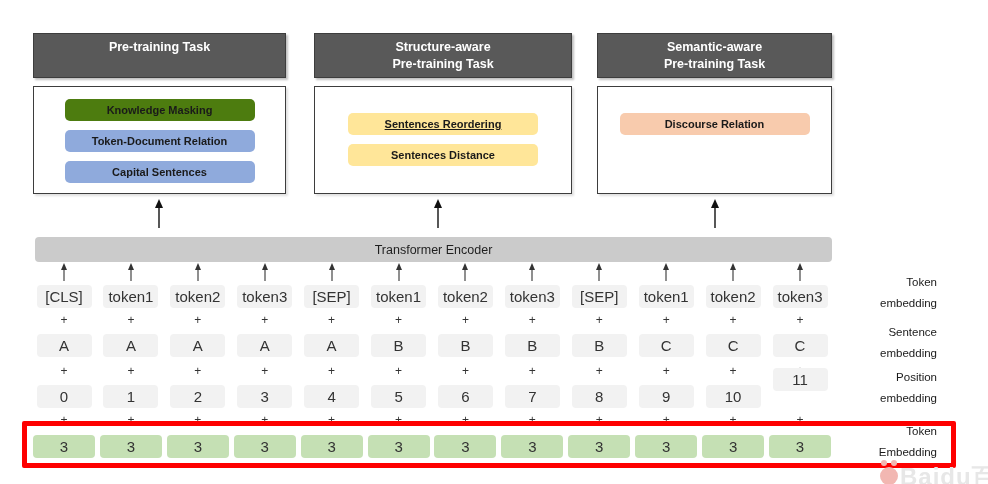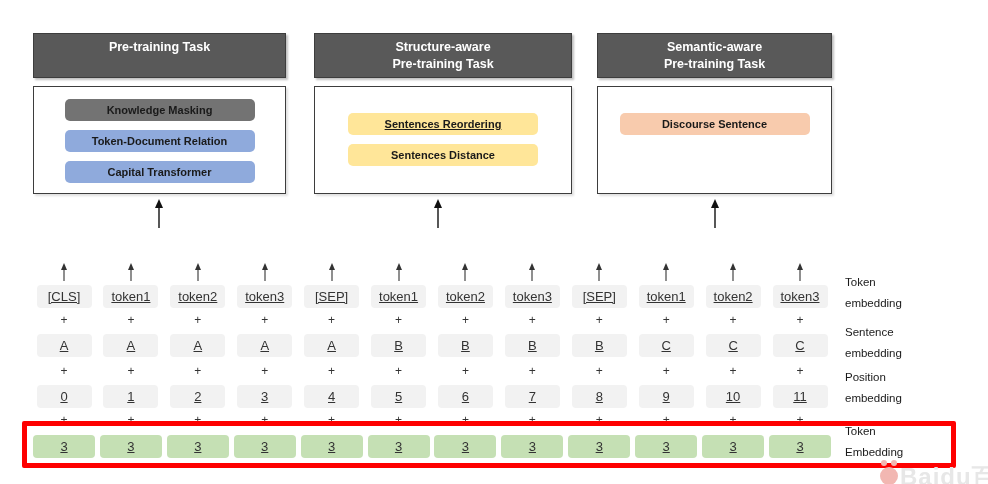--- a/index.html
+++ b/index.html
@@ -43,31 +43,31 @@
     position: absolute; left: 35px; top: 237px; width: 797px; height: 25px;
     background: #cbcbcb; border-radius: 4px;
     display: flex; align-items: center; justify-content: center;
     font-size: 12.5px; color: #1f1f1f;
   }
 
   
   .emb-cell {
     position: absolute; height: 23px; border-radius: 4px;
     display: flex; align-items: center; justify-content: center;
-    font-size: 13px; color: #333333; text-decoration: underline;
+    font-size: 15px; color: #333333;
   }
   .plus-sign {
     position: absolute; height: 14px; width: 14px;
     display: flex; align-items: center; justify-content: center;
     font-size: 12px; color: #333333;
   }
 
   
   .row-label {
-    position: absolute; left: 845px; width: 92px; text-align: left;
+    position: absolute; left: 845px; width: 92px; text-align: right;
     font-size: 11.5px; color: #1a1a1a; line-height: 21px;
   }
 
   
   .task-highlight {
     position: absolute; left: 22px; top: 421px; width: 934px; height: 47px;
     border: 5px solid #fe0000; box-sizing: border-box; border-radius: 2px;
   }
 
   
@@ -89,60 +89,63 @@
 </head>
 <body>
 
 <div class="canvas">
 
   <div class="panel" style="left:33px; width:253px;">
     <div class="panel-header">
       <div>Pre-training Task</div>
     </div>
     <div class="panel-body pad-sm">
-        <div class="task-pill" style="background: #737373;">Knowledge Masking</div>
+        <div class="task-pill" style="background: #4d7c0f;">Knowledge Masking</div>
         <div class="task-pill" style="background: rgb(143, 170, 220);">Token-Document Relation</div>
-        <div class="task-pill" style="background: rgb(143, 170, 220);">Capital Transformer</div>
+        <div class="task-pill" style="background: rgb(143, 170, 220);">Capital Sentences</div>
       </div>
   </div>
 
   <div class="panel" style="left:314px; width:258px;">
     <div class="panel-header">
       <div>Structure-aware</div>
       <div>Pre-training Task</div>
     </div>
     <div class="panel-body pad-lg">
         <div class="task-pill" style="background: rgb(255, 230, 153); text-decoration: underline;">Sentences Reordering</div>
         <div class="task-pill" style="background: rgb(255, 230, 153); text-align: center;">Sentences Distance</div>
       </div>
   </div>
 
   <div class="panel" style="left:597px; width:235px;">
     <div class="panel-header">
       <div>Semantic-aware</div>
       <div>Pre-training Task</div>
     </div>
     <div class="panel-body pad-lg">
-        <div class="task-pill" style="background: rgb(248, 203, 173);">Discourse Sentence</div>
+        <div class="task-pill" style="background: rgb(248, 203, 173);">Discourse Relation</div>
       </div>
   </div>
 
   <svg class="big-arrow" style="left:153px;" width="12" height="30" viewBox="0 0 12 30">
     <line x1="6" y1="29" x2="6" y2="7" stroke="#111111" stroke-width="1.4"></line>
     <polygon points="6,0 2,9 10,9" fill="#111111"></polygon>
   </svg>
   <svg class="big-arrow" style="left:432px;" width="12" height="30" viewBox="0 0 12 30">
     <line x1="6" y1="29" x2="6" y2="7" stroke="#111111" stroke-width="1.4"></line>
     <polygon points="6,0 2,9 10,9" fill="#111111"></polygon>
   </svg>
   <svg class="big-arrow" style="left:709px;" width="12" height="30" viewBox="0 0 12 30">
     <line x1="6" y1="29" x2="6" y2="7" stroke="#111111" stroke-width="1.4"></line>
     <polygon points="6,0 2,9 10,9" fill="#111111"></polygon>
   </svg>
 
+  <div class="encoder-bar">
+    <span>Transformer Encoder</span>
+  </div>
 
   <div id="embedding-grid">
       <svg width="10" height="18" viewBox="0 0 10 18" class="small-arrow" style="left: 59px;">
         <line x1="5" y1="18" x2="5" y2="5" stroke="#333" stroke-width="1.1"></line>
         <polygon points="5,0 2,7 8,7" fill="#333"></polygon>
       </svg>
       <div class="emb-cell" style="width: 55px; left: 36.5px; top: 285px; background: rgb(242, 242, 242);">[CLS]</div>
       <div class="plus-sign" style="left: 57px; top: 313px;">+</div>
       <div class="emb-cell" style="width: 55px; left: 36.5px; top: 334px; background: rgb(242, 242, 242);">A</div>
       <div class="plus-sign" style="left: 57px; top: 364px;">+</div>
@@ -260,21 +263,21 @@
       <div class="plus-sign" style="left: 726.1px; top: 413px;">+</div>
       <div class="emb-cell" style="width: 62px; left: 702.1px; top: 435px; background: rgb(197, 224, 180);">3</div>
       <svg width="10" height="18" viewBox="0 0 10 18" class="small-arrow" style="left: 795.01px;">
         <line x1="5" y1="18" x2="5" y2="5" stroke="#333" stroke-width="1.1"></line>
         <polygon points="5,0 2,7 8,7" fill="#333"></polygon>
       </svg>
       <div class="emb-cell" style="width: 55px; left: 772.51px; top: 285px; background: rgb(242, 242, 242);">token3</div>
       <div class="plus-sign" style="left: 793.01px; top: 313px;">+</div>
       <div class="emb-cell" style="width: 55px; left: 772.51px; top: 334px; background: rgb(242, 242, 242);">C</div>
       <div class="plus-sign" style="left: 793.01px; top: 364px;">+</div>
-      <div class="emb-cell" style="width: 55px; left: 772.51px; top: 385px; background: rgb(242, 242, 242);">11</div>
+      <div class="emb-cell" style="width: 55px; left: 772.51px; top: 368px; background: rgb(242, 242, 242);">11</div>
       <div class="plus-sign" style="left: 793.01px; top: 413px;">+</div>
       <div class="emb-cell" style="width: 62px; left: 769.01px; top: 435px; background: rgb(197, 224, 180);">3</div>
     </div>
 
   <div class="row-label" style="top:272px;">
     <div>Token</div>
     <div>embedding</div>
   </div>
   <div class="row-label" style="top:322px;">
     <div>Sentence</div>

